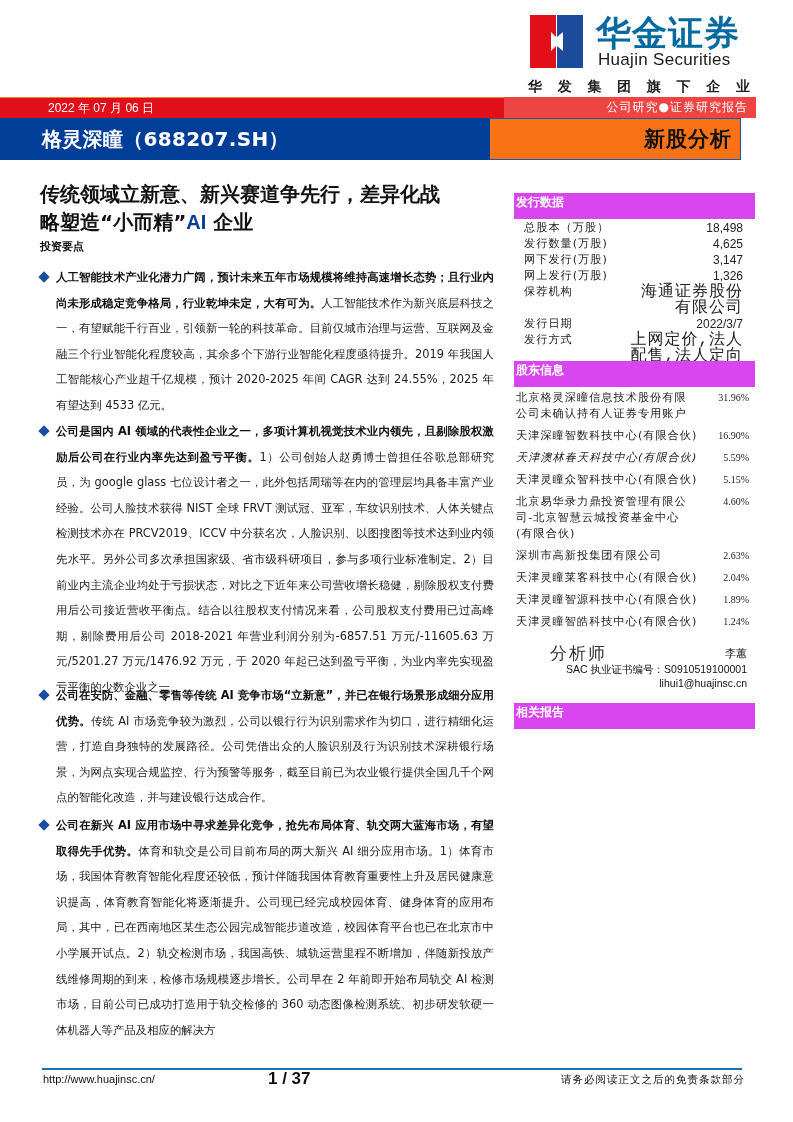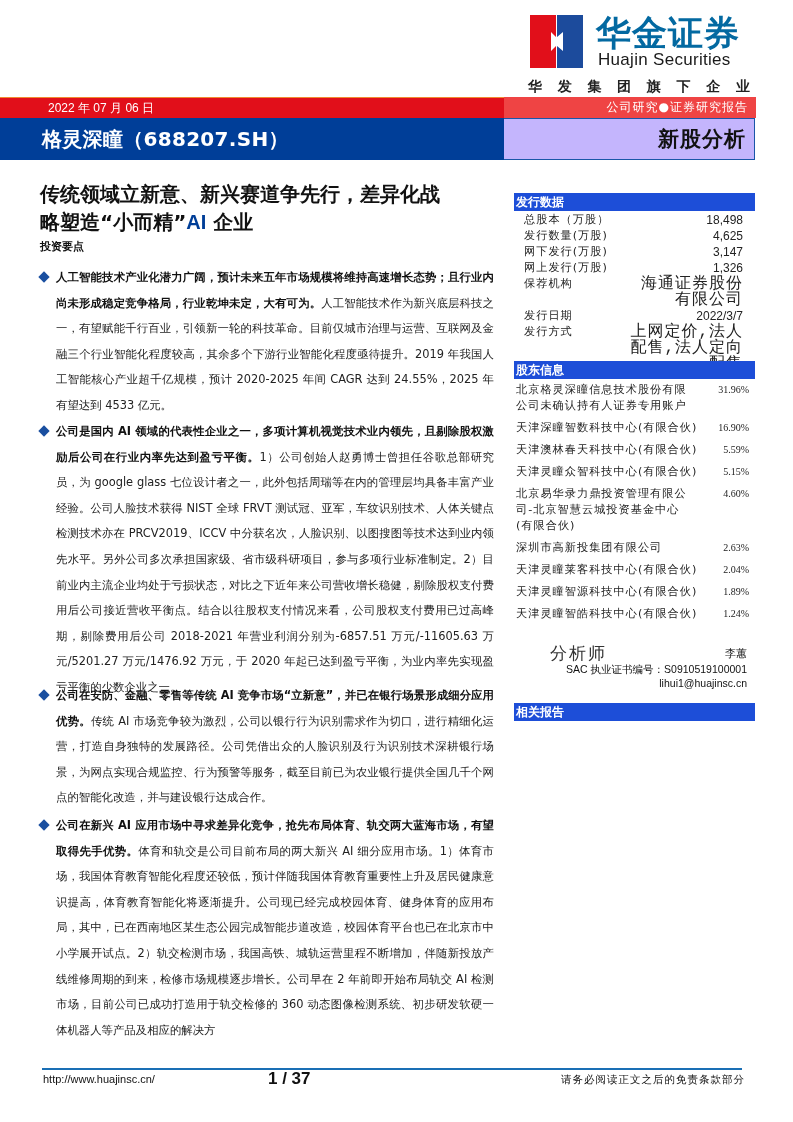--- a/index.html
+++ b/index.html
@@ -13,37 +13,37 @@
   .logo-en { left: 598px; top: 50px; font-family: "Liberation Sans", sans-serif; font-size: 17px; color: #1a1a1a; line-height: 20px; letter-spacing: 0.3px; }
   .logo-sub { left: 528px; top: 78px; width: 222px; font-size: 14px; font-weight: bold; color: #222; display: flex; justify-content: space-between; line-height: 16px; }
 
   
   .bar-red { left: 0; top: 97px; width: 504px; height: 21px; background: #e10f1a; border-top: 1px solid #f08a30; }
   .date { left: 48px; top: 100px; font-family: "Liberation Sans", sans-serif; font-size: 12px; color: #fff; line-height: 16px; }
   .bar-blue { left: 0; top: 118px; width: 504px; height: 42px; background: #003e98; }
   .stock-title { left: 42px; top: 125px; font-size: 20px; font-weight: bold; color: #fff; line-height: 28px; letter-spacing: 0.3px; }
   .right-bar { left: 504px; top: 97px; width: 252px; height: 21px; background: #ef4444; }
   .right-bar span { position: absolute; right: 8px; top: 2px; font-size: 12px; color: #fff; line-height: 16px; letter-spacing: 1px; }
-  .type-box { left: 504px; top: 118px; width: 250px; height: 40px; border: 1px solid #1a57a8; border-left: none; background: #c4b5fd; }
+  .type-box { left: 490px; top: 118px; width: 250px; height: 40px; border: 1px solid #1a57a8; border-left: none; background: #f97316; }
   .type-box span { position: absolute; right: 8px; top: 6px; font-size: 21px; font-weight: bold; color: #111; line-height: 28px; letter-spacing: 1px; }
 
   
   .headline { left: 40px; top: 180px; width: 450px; font-size: 20px; font-weight: bold; line-height: 28px; color: #111; }
   .headline .ai { color: #003e98; font-family: "Liberation Sans", sans-serif; }
   .section-label { left: 40px; top: 240px; font-size: 11px; font-weight: bold; color: #111; line-height: 14px; }
 
   
   .bullet { left: 40px; width: 454px; font-size: 11.4px; line-height: 25.6px; color: #222; text-align: justify; }
   .bullet .diamond { position: absolute; left: 0; top: 8px; width: 8px; height: 8px; background: #1a4fa0; transform: rotate(45deg); }
   .bullet p { margin: 0 0 0 16px; }
   .bullet b { color: #111; font-weight: bold; }
 
   
   .side { left: 514px; width: 241px; font-size: 11.2px; color: #222; }
-  .side-head { background: #1d4ed8; color: #fff; font-weight: bold; font-size: 12px; height: 18px; line-height: 18px; padding-left: 2px; }
+  .side-head { background: #d946ef; color: #fff; font-weight: bold; font-size: 12px; height: 26px; line-height: 18px; padding-left: 2px; }
   .kv-row { display: flex; justify-content: space-between; line-height: 16px; padding: 0 12px 0 10px; }
   .kv-row .k { white-space: nowrap; letter-spacing: 1px; }
   .kv-row .v { text-align: right; font-family: "Liberation Sans", sans-serif; font-size: 12px; }
   .kv-row .v.cn { font-family: Liberation Mono, monospace; font-size: 16px; width: 118px; letter-spacing: 1px; }
   .side-rule { height: 0; border-bottom: 2px solid #1a6fb5; margin-top: 4px; }
   .sh-row { display: flex; justify-content: space-between; align-items: flex-start; padding: 3px 6px 3px 2px; line-height: 16px; }
   .sh-row .k { width: 180px; letter-spacing: 1px; }
   .sh-row .v { font-family: Liberation Serif, serif; font-size: 10px; text-align: right; }
 
   .analyst { left: 514px; top: 642px; width: 241px; }
@@ -151,21 +151,21 @@
   <div class="side-head">股东信息</div>
   <div class="sh-row">
       <span class="k">北京格灵深瞳信息技术股份有限公司未确认持有人证券专用账户</span>
       <span class="v">31.96%</span>
     </div>
   <div class="sh-row">
       <span class="k" style="width:190px;white-space:nowrap;">天津深瞳智数科技中心(有限合伙)</span>
       <span class="v">16.90%</span>
     </div>
   <div class="sh-row">
-      <span class="k" style="width:190px;white-space:nowrap;">天津澳林春天科技中心(有限合伙)</span>
+      <span class="k" style="width:190px;white-space:nowrap;font-style:italic;">天津澳林春天科技中心(有限合伙)</span>
       <span class="v">5.59%</span>
     </div>
   <div class="sh-row">
       <span class="k" style="width:190px;white-space:nowrap;">天津灵瞳众智科技中心(有限合伙)</span>
       <span class="v">5.15%</span>
     </div>
   <div class="sh-row">
       <span class="k">北京易华录力鼎投资管理有限公司-北京智慧云城投资基金中心(有限合伙)</span>
       <span class="v">4.60%</span>
     </div>

